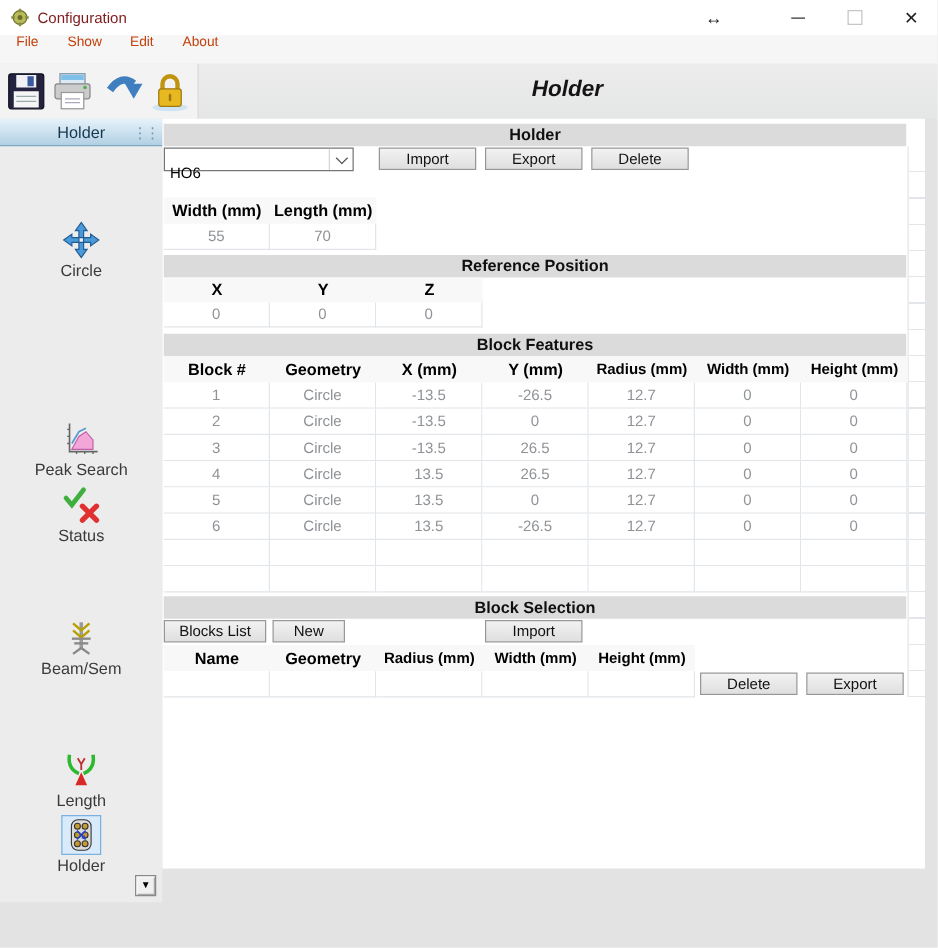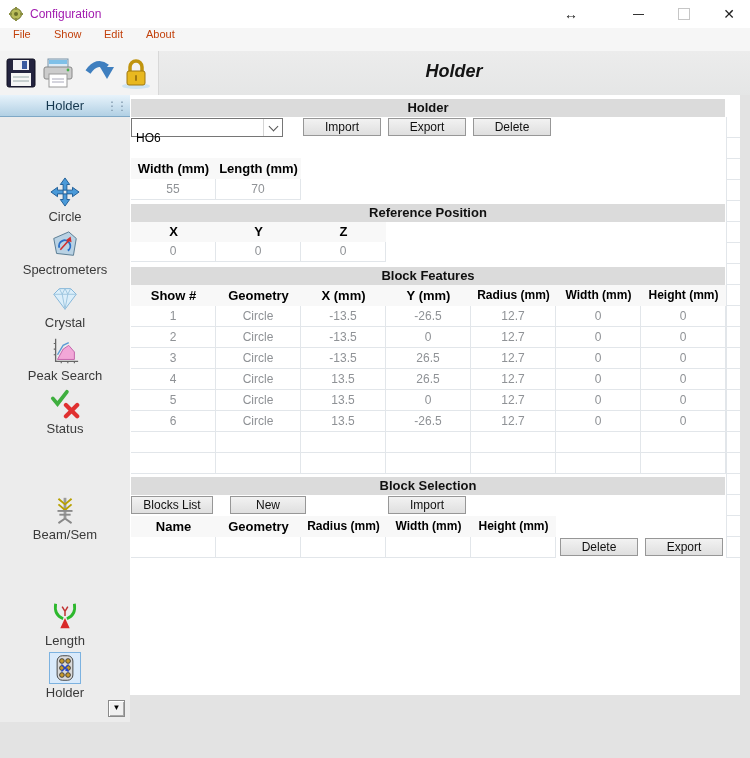--- a/index.html
+++ b/index.html
@@ -2,21 +2,21 @@
 <html><head>
 <meta charset="utf-8">
 <style>
   html,body{margin:0;padding:0;}
   body{font-family:"Liberation Sans",sans-serif;-webkit-font-smoothing:antialiased;}
   #win{position:relative;width:750px;height:758px;background:#e3e3e3;overflow:hidden;}
 
   
   #titlebar{position:absolute;left:0;top:0;width:750px;height:28px;background:#ffffff;}
   #appicon{position:absolute;left:8px;top:6px;width:16px;height:16px;}
-  #apptitle{position:absolute;left:30px;top:7px;font-size:12px;color:#a21caf;}
+  #apptitle{position:absolute;left:30px;top:7px;font-size:12px;color:#7f1d1d;}
   .winctl{position:absolute;top:0;height:28px;width:34px;display:flex;align-items:center;justify-content:center;}
   #ctl-resize{left:554px;font-size:14px;font-weight:bold;color:#222;}
   #ctl-min{left:621px;}
   #ctl-min .bar{width:11px;height:1px;background:#333;}
   #ctl-max{left:667px;}
   #ctl-max .box{width:10px;height:10px;border:1px solid #c6c6c6;}
   #ctl-close{left:712px;font-size:14px;color:#222;}
 
   
   #menubar{position:absolute;left:0;top:28px;width:750px;height:23px;background:#f6f6f6;}
@@ -136,41 +136,21 @@
             <path d="M16 1 l5 7 h-3 v6 h-4 v-6 h-3 z"></path>
             <path d="M16 31 l5 -7 h-3 v-6 h-4 v6 h-3 z"></path>
             <path d="M1 16 l7 -5 v3 h6 v4 h-6 v3 z"></path>
             <path d="M31 16 l-7 -5 v3 h-6 v4 h6 v3 z"></path>
           </g>
         </svg>
       </div>
       <div class="side-label">Circle</div>
     </div>
 
-    <div class="side-item" style="top:134px">
-      <div class="side-icon">
-        <svg viewBox="0 0 32 32" width="30" height="30">
-          <path d="M4 9 L20 2 L28 9 L25 27 L7 25 Z" fill="#b9d2e4" stroke="#54788f"></path>
-          <path d="M10 19 a6 6 0 1 1 9 3" fill="none" stroke="#2a6fc9" stroke-width="2"></path>
-          <path d="M11 21 L21 10" stroke="#d03030" stroke-width="1.6"></path>
-          <polygon points="22,7 23,13 17,11" fill="#d03030"></polygon>
-        </svg>
-      </div>
-      <div class="side-label">Spectrometers</div>
-    </div>
-
-    <div class="side-item" style="top:187px">
-      <div class="side-icon">
-        <svg viewBox="0 0 32 32" width="30" height="30">
-          <polygon points="16,28 4,12 10,6 22,6 28,12" fill="#dbeefa" stroke="#7fb2d6"></polygon>
-          <path d="M4 12 h24 M10 6 l3 6 l3 -6 l3 6 l3 -6 M13 12 L16 28 L19 12" fill="none" stroke="#9cc4de" stroke-width="1"></path>
-        </svg>
-      </div>
-      <div class="side-label">Crystal</div>
-    </div>
+
 
     <div class="side-item" style="top:240px">
       <div class="side-icon">
         <svg viewBox="0 0 32 32" width="30" height="30">
           <path d="M6 3 V27 H30" fill="none" stroke="#666" stroke-width="1.4"></path>
           <path d="M4 8 h2 M4 14 h2 M4 20 h2 M12 27 v2 M19 27 v2 M26 27 v2" stroke="#666" stroke-width="1.2"></path>
           <polygon points="8,25 14,14 20,10 26,17 26,25" fill="#f2a7d8" stroke="#c060a8"></polygon>
           <path d="M8 20 L14 10 L20 7" fill="none" stroke="#5b9bd5" stroke-width="1.5"></path>
         </svg>
       </div>
@@ -258,21 +238,21 @@
     <div class="subhdr-bg" style="left:1px;top:127px;width:255px;height:20px"></div>
     <div class="hcell c0" style="top:127px;line-height:20px">X</div>
     <div class="hcell c1" style="top:127px;line-height:20px">Y</div>
     <div class="hcell c2" style="top:127px;line-height:20px">Z</div>
     <div class="cell h20 c0" style="top:147px">0</div>
     <div class="cell h20 c1" style="top:147px">0</div>
     <div class="cell h20 c2" style="top:147px">0</div>
 
     <div class="secbar" style="top:172px">Block Features</div>
     <div class="subhdr-bg" style="left:1px;top:190px;width:595px"></div>
-    <div class="hcell c0" style="top:190px">Show #</div>
+    <div class="hcell c0" style="top:190px">Block #</div>
     <div class="hcell c1" style="top:190px">Geometry</div>
     <div class="hcell c2" style="top:190px">X (mm)</div>
     <div class="hcell c3" style="top:190px">Y (mm)</div>
     <div class="hcell c4" style="top:190px;font-size:12px">Radius (mm)</div>
     <div class="hcell c5" style="top:190px;font-size:12px">Width (mm)</div>
     <div class="hcell c6" style="top:190px;font-size:12px">Height (mm)</div>
 
     <div class="cell c0" style="top:211px">1</div>
     <div class="cell c1" style="top:211px">Circle</div>
     <div class="cell c2" style="top:211px">-13.5</div>
@@ -331,21 +311,21 @@
     <div class="cell c0" style="top:358px"></div>
     <div class="cell c1" style="top:358px"></div>
     <div class="cell c2" style="top:358px"></div>
     <div class="cell c3" style="top:358px"></div>
     <div class="cell c4" style="top:358px"></div>
     <div class="cell c5" style="top:358px"></div>
     <div class="cell c6" style="top:358px"></div>
 
     <div class="secbar" style="top:382px">Block Selection</div>
     <div class="btn" style="left:1px;top:401px;width:82px">Blocks List</div>
-    <div class="btn" style="left:100px;top:401px;width:76px">New</div>
+    <div class="btn" style="left:88px;top:401px;width:58px">New</div>
     <div class="btn" style="left:258px;top:401px;width:78px">Import</div>
 
     <div class="subhdr-bg" style="left:1px;top:421px;width:425px"></div>
     <div class="hcell c0" style="top:421px">Name</div>
     <div class="hcell c1" style="top:421px">Geometry</div>
     <div class="hcell c2" style="top:421px;font-size:12px">Radius (mm)</div>
     <div class="hcell c3" style="top:421px;font-size:12px">Width (mm)</div>
     <div class="hcell c4" style="top:421px;font-size:12px">Height (mm)</div>
 
     <div class="cell c0" style="top:442px"></div>

